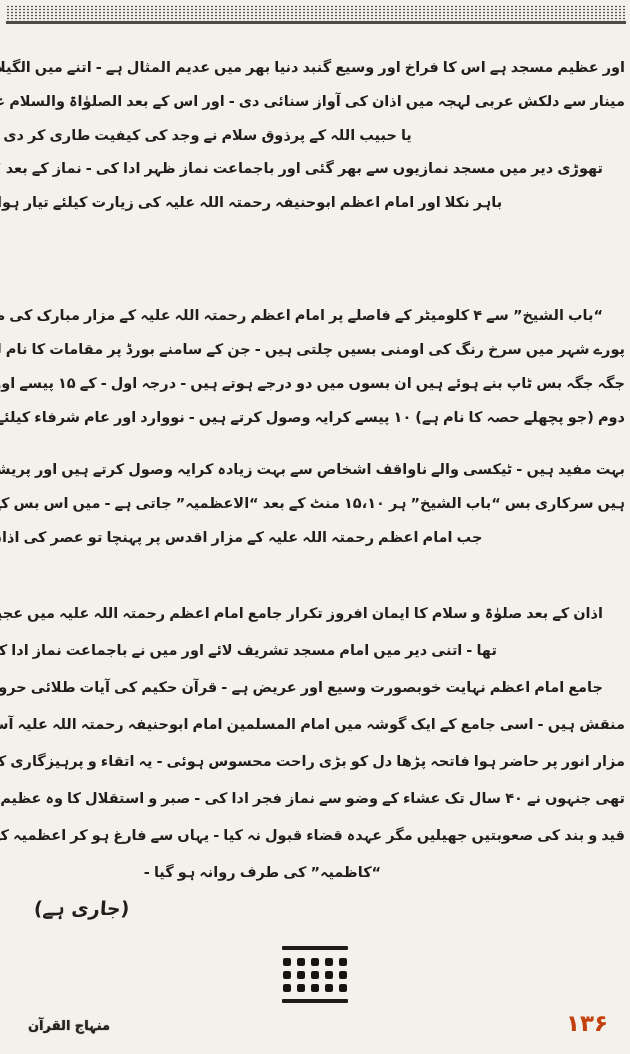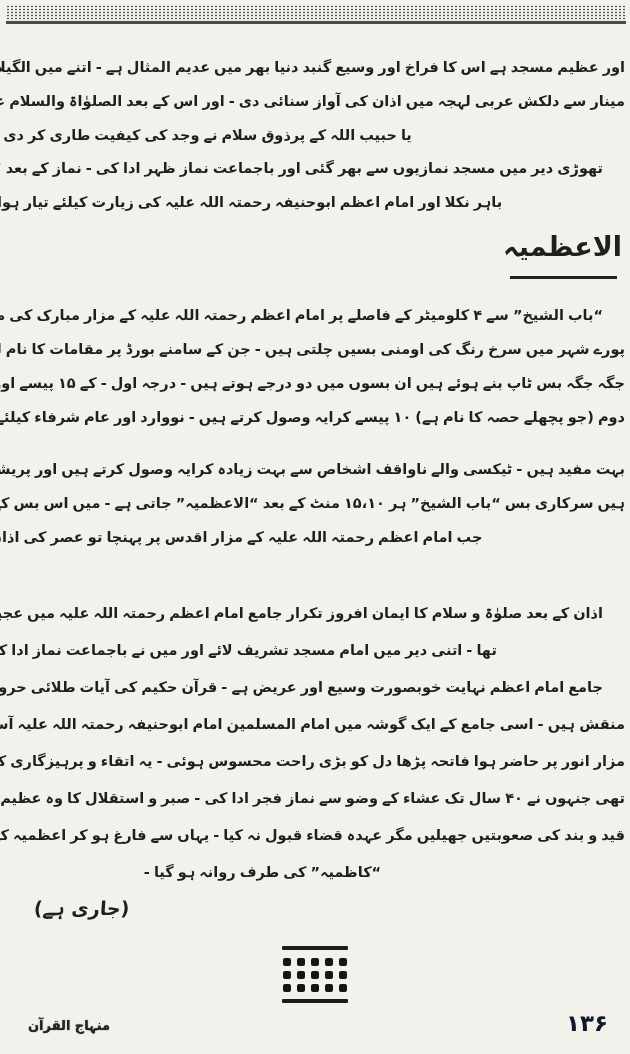--- a/index.html
+++ b/index.html
@@ -76,45 +76,41 @@
   
   .journal-mark{
     position:absolute;left:28px;top:1018px;
     direction:rtl;font-size:13px;font-weight:700;color:#26241f;
     text-shadow:0 0 1px #26241f;
     transform:scaleY(1.05);
   }
   .page-number{
     position:absolute;left:566px;top:1010px;width:60px;
     direction:rtl;text-align:left;
-    font-size:23px;font-weight:700;color:#0f172a;
+    font-size:23px;font-weight:700;color:#c2410c;
   }
 </style>
 </head>
 <body>
 
 <div class="page">
 
   <div class="top-rule"></div>
 
   <div class="text-col">
     <div class="para p0">
         <div class="line" lang="ur" dir="rtl">اور عظیم مسجد ہے اس کا فراخ اور وسیع گنبد دنیا بھر میں عدیم المثال ہے - اتنے میں الگیلانی کے بلند و بالا</div>
         <div class="line" lang="ur" dir="rtl">مینار سے دلکش عربی لہجہ میں اذان کی آواز سنائی دی - اور اس کے بعد الصلوٰاۃ والسلام علیک یا رسول اللہ</div>
         <div class="line short" lang="ur" dir="rtl" style="left: -115px;">یا حبیب اللہ کے پرذوق سلام نے وجد کی کیفیت طاری کر دی -</div>
       </div>
     <div class="para p1">
         <div class="line ind" lang="ur" dir="rtl">تھوڑی دیر میں مسجد نمازیوں سے بھر گئی اور باجماعت نماز ظہر ادا کی - نماز کے بعد “باب الشیخ” سے</div>
         <div class="line short" lang="ur" dir="rtl" style="left: -78px;">باہر نکلا اور امام اعظم ابوحنیفہ رحمتہ اللہ علیہ کی زیارت کیلئے تیار ہوا - -</div>
       </div>
 
-    <div class="heading-wrap">
-      <div class="heading" lang="ur" dir="rtl">الاعظمیہ</div>
-      <div class="heading-underline"></div>
-    </div>
 
     <div class="para p2">
         <div class="line ind" lang="ur" dir="rtl">“باب الشیخ” سے ۴ کلومیٹر کے فاصلے پر امام اعظم رحمتہ اللہ علیہ کے مزار مبارک کی ملحقہ آبادی کا</div>
         <div class="line" lang="ur" dir="rtl">پورے شہر میں سرخ رنگ کی اومنی بسیں چلتی ہیں - جن کے سامنے بورڈ پر مقامات کا نام لکھا ہوتا ہے -</div>
         <div class="line" lang="ur" dir="rtl">جگہ جگہ بس ٹاپ بنے ہوئے ہیں ان بسوں میں دو درجے ہوتے ہیں - درجہ اول - کے ۱۵ پیسے اور درجہ</div>
         <div class="line" lang="ur" dir="rtl">دوم (جو پچھلے حصہ کا نام ہے) ۱۰ پیسے کرایہ وصول کرتے ہیں - نووارد اور عام شرفاء کیلئے یہ بسیں کم خرچ اور</div>
         <div class="line gap18" lang="ur" dir="rtl">بہت مفید ہیں - ٹیکسی والے ناواقف اشخاص سے بہت زیادہ کرایہ وصول کرتے ہیں اور پریشان کرتے</div>
         <div class="line" lang="ur" dir="rtl">ہیں سرکاری بس “باب الشیخ” ہر ۱۵،۱۰ منٹ کے بعد “الاعظمیہ” جاتی ہے - میں اس بس کے ذریعے</div>
         <div class="line short" lang="ur" dir="rtl" style="left: -132px;">جب امام اعظم رحمتہ اللہ علیہ کے مزار اقدس پر پہنچا تو عصر کی اذان ہو رہی تھی -</div>
       </div>

